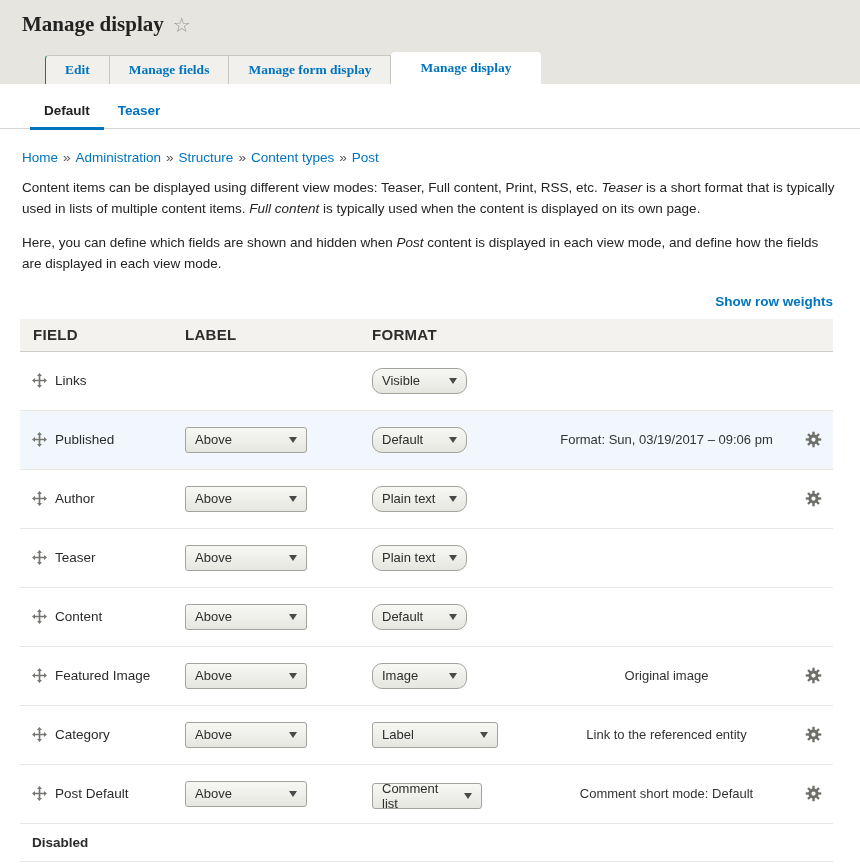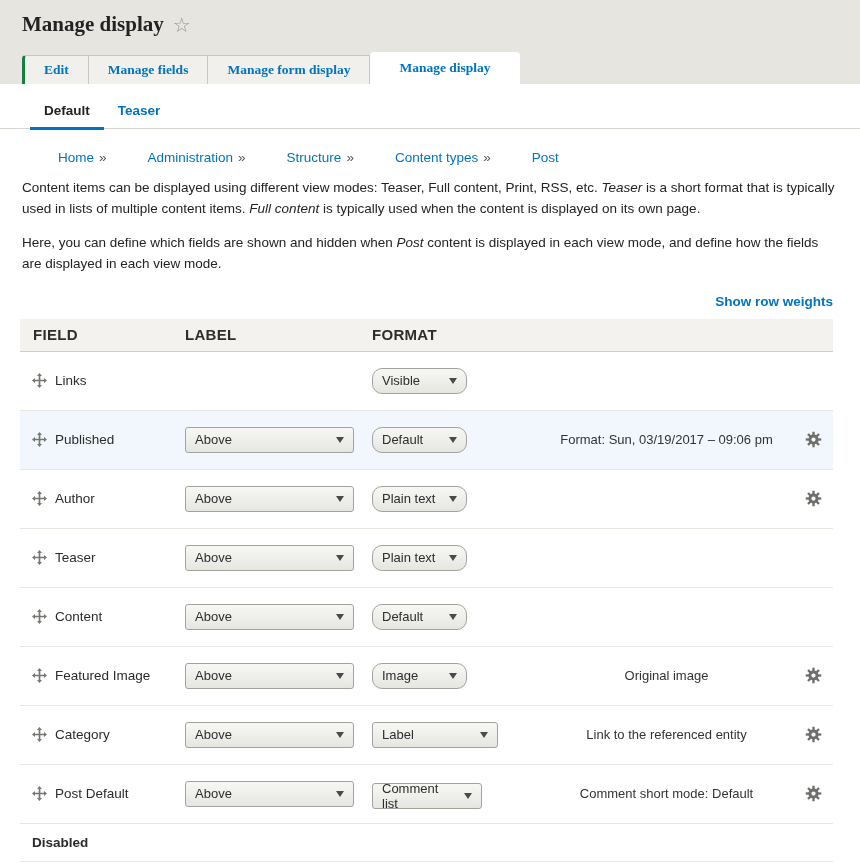--- a/index.html
+++ b/index.html
@@ -4,38 +4,38 @@
 <style>
   * { box-sizing: border-box; margin: 0; padding: 0; }
   html, body { width: 860px; }
   body {
     height: 868px;
     overflow: hidden;
     background: #fff;
     font-family: "Liberation Sans", sans-serif;
     color: #333;
   }
-  a { text-decoration: none; margin-left: 36px; }
+  a { text-decoration: none; }
 
   
   .header-band { background: #e6e5e0; padding-top: 12px; font-family: Liberation Serif, serif; }
   .title-row { display: flex; align-items: center; gap: 9px; padding-left: 22px; }
   .page-title { font-size: 21px; font-weight: bold; color: #232323; }
   .star-icon { font-size: 20px; color: #98978f; line-height: 1; cursor: pointer; }
 
   
   .tabs { display: flex; align-items: flex-end; margin: 15px 0 0 22px; }
   .tab {
     height: 29px; display: flex; align-items: center;
     padding: 0 19px; background: #f1f0ec;
     border-top: 1px solid #c8c7c1; border-right: 1px solid #c8c7c1;
     color: #0074bd; font-weight: bold; font-size: 13.5px; cursor: pointer;
     white-space: nowrap;
   }
-  .tab:first-child { border-left: 3px solid #15803d; border-radius: 4px 0 0 0; }
+  .tab:first-child { border-left: 1px solid #15803d; border-radius: 4px 0 0 0; margin-left: 23px; }
   .tab.active {
     background: #fff; height: 32px; border: none;
     border-radius: 4px 4px 0 0; padding: 0 29px;
   }
 
   
   .subtabs {
     display: flex; padding: 14px 0 0 30px;
     border-bottom: 1px solid #d6d5d0;
   }
@@ -83,21 +83,21 @@
     height: 26px; padding: 0 9px;
     background: linear-gradient(to bottom, #f7f7f4, #e6e6e1);
     border: 1px solid #a3a39e; border-radius: 3px;
     font-size: 13px; color: #2d2d2d; cursor: pointer;
   }
   .select .arrow {
     width: 0; height: 0; margin-left: 8px;
     border-left: 4.5px solid transparent; border-right: 4.5px solid transparent;
     border-top: 6px solid #4a4a4a;
   }
-  .w145 { width: 169px; }
+  .w145 { width: 122px; }
   .w95  { width: 95px; border-radius: 10px; }
   .w110 { width: 110px; }
   .w125 { width: 126px; }
 
   .gear-cell { display: flex; justify-content: center; align-items: center; cursor: pointer; }
 
   .disabled-row {
     display: flex; align-items: center; height: 38px; padding-left: 12px;
     font-size: 13.5px; font-weight: bold; color: #2b2b2b;
     border-bottom: 1px solid #e7e6e1;

